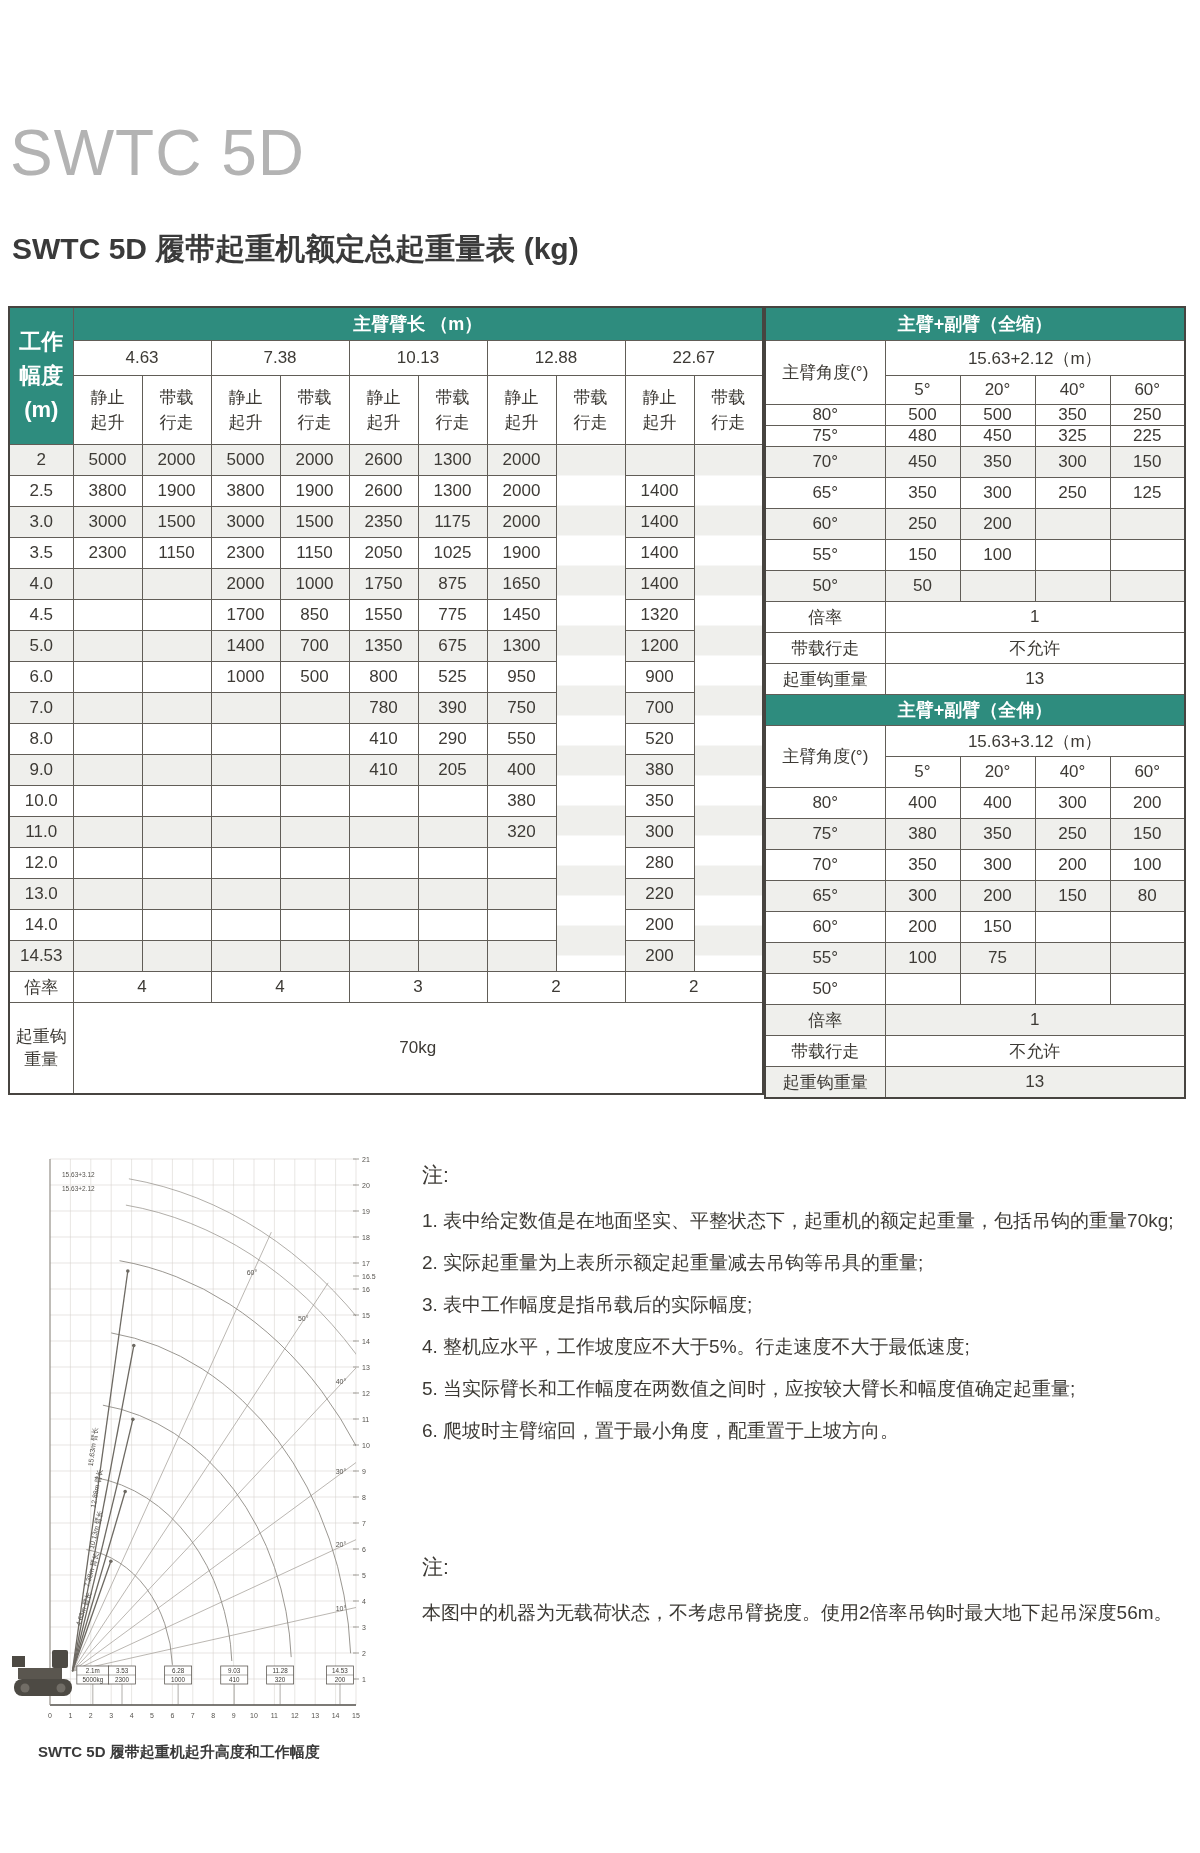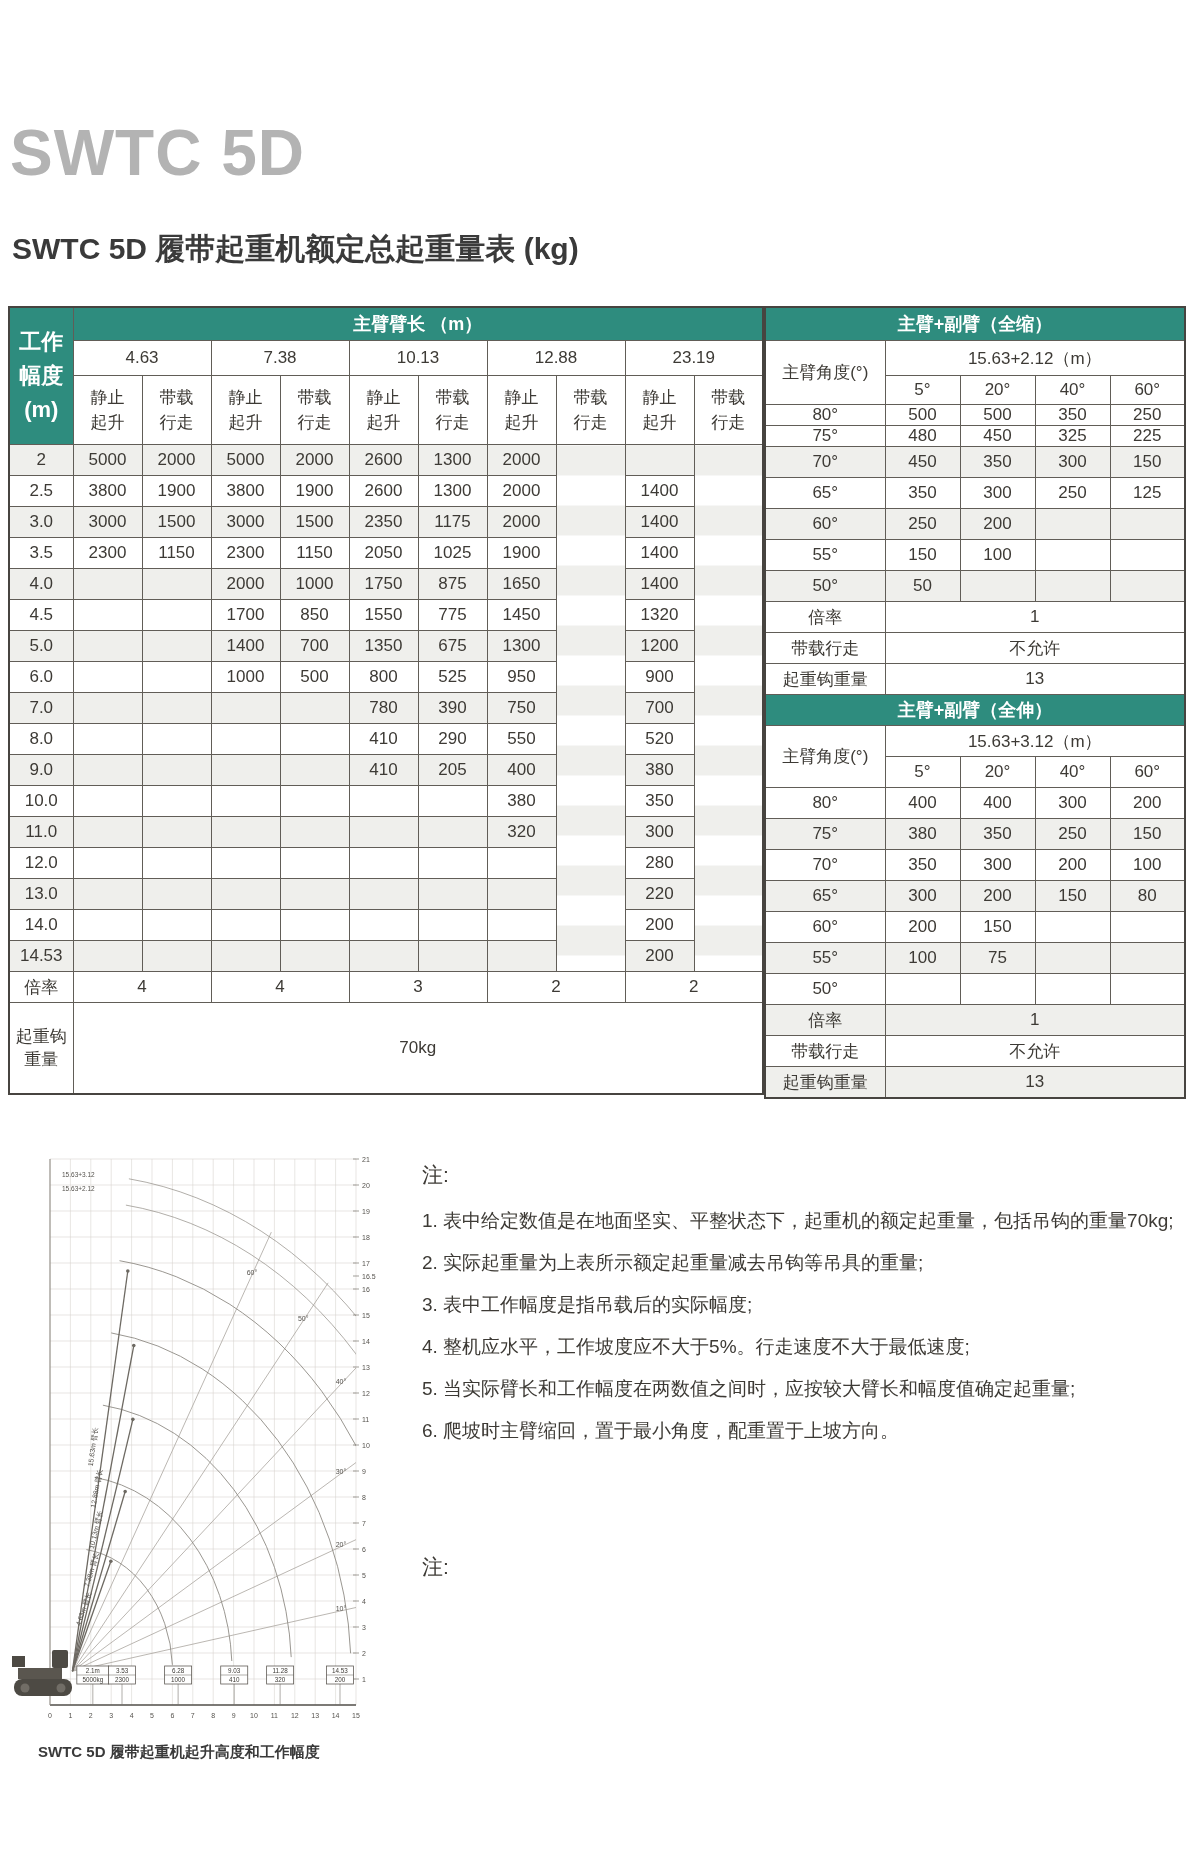--- a/index.html
+++ b/index.html
@@ -1,18 +1,18 @@
 <!DOCTYPE html>
 <html><head>
 <meta charset="utf-8">
 <style>
   html,body{margin:0;padding:0;background:#fff;}
   body{width:1200px;height:1853px;font-family:"Liberation Sans","DejaVu Sans",sans-serif;color:#3D3A35;overflow:hidden;position:relative;}
   .page{padding:118px 8px 0 8px;}
-  .big-title{font-size:64px;line-height:70px;color:#B3B3B3;font-weight:700;letter-spacing:1px;margin:0 0 40px 2px;}
+  .big-title{font-size:64px;line-height:70px;color:#B3B3B3;font-weight:400;letter-spacing:1px;margin:0 0 40px 2px;}
   .subtitle{font-size:30px;line-height:42px;font-weight:bold;color:#3A3A3A;margin:0 0 36px 4px;}
   .tables{display:flex;align-items:flex-start;}
   table{border-collapse:collapse;table-layout:fixed;border:2px solid #474440;}
   td{border:1px solid #615D57;text-align:center;vertical-align:middle;font-size:17px;color:#3D3A35;padding:0;overflow:hidden;}
   .teal{background:#2E8C7E;color:#fff;font-weight:bold;font-size:18px;}
   td.corner{font-size:22px;line-height:1.55;}
   .g{background:#EFEFEC;}
   .w{background:#ffffff;}
   td.mb{background:repeating-linear-gradient(180deg,#EFEFEC 0,#EFEFEC 30px,#fff 30px,#fff 60px);}
   tr.h32>td{height:32px;} tr.h34>td{height:34px;} tr.h28>td{height:28px;}
@@ -53,21 +53,21 @@
         <tbody>
           <tr class="h32">
             <td class="teal corner" rowspan="3">工作<br>幅度<br>(m)</td>
             <td class="teal" colspan="10">主臂臂长 （m）</td>
           </tr>
           <tr class="h34">
             <td colspan="2" class="w">4.63</td>
             <td colspan="2" class="w">7.38</td>
             <td colspan="2" class="w">10.13</td>
             <td colspan="2" class="w">12.88</td>
-            <td colspan="2" class="w">23.19</td>
+            <td colspan="2" class="w">22.67</td>
           </tr>
           <tr class="h68">
             <td class="subhead w">静止<br>起升</td>
             <td class="subhead w">带载<br>行走</td>
             <td class="subhead w">静止<br>起升</td>
             <td class="subhead w">带载<br>行走</td>
             <td class="subhead w">静止<br>起升</td>
             <td class="subhead w">带载<br>行走</td>
             <td class="subhead w">静止<br>起升</td>
             <td class="subhead w">带载<br>行走</td>
@@ -628,16 +628,17 @@
       <div>
         <div class="note-item">1. 表中给定数值是在地面坚实、平整状态下，起重机的额定起重量，包括吊钩的重量70kg;</div>
         <div class="note-item">2. 实际起重量为上表所示额定起重量减去吊钩等吊具的重量;</div>
         <div class="note-item">3. 表中工作幅度是指吊载后的实际幅度;</div>
         <div class="note-item">4. 整机应水平，工作坡度应不大于5%。行走速度不大于最低速度;</div>
         <div class="note-item">5. 当实际臂长和工作幅度在两数值之间时，应按较大臂长和幅度值确定起重量;</div>
         <div class="note-item">6. 爬坡时主臂缩回，置于最小角度，配重置于上坡方向。</div>
       </div>
       <div class="note2">
         <div class="note-label">注:</div>
+        <div class="note2-text">本图中的机器为无载荷状态，不考虑吊臂挠度。使用2倍率吊钩时最大地下起吊深度56m。</div>
       </div>
     </div>
   </div>
 </div>
 
 </body></html>

